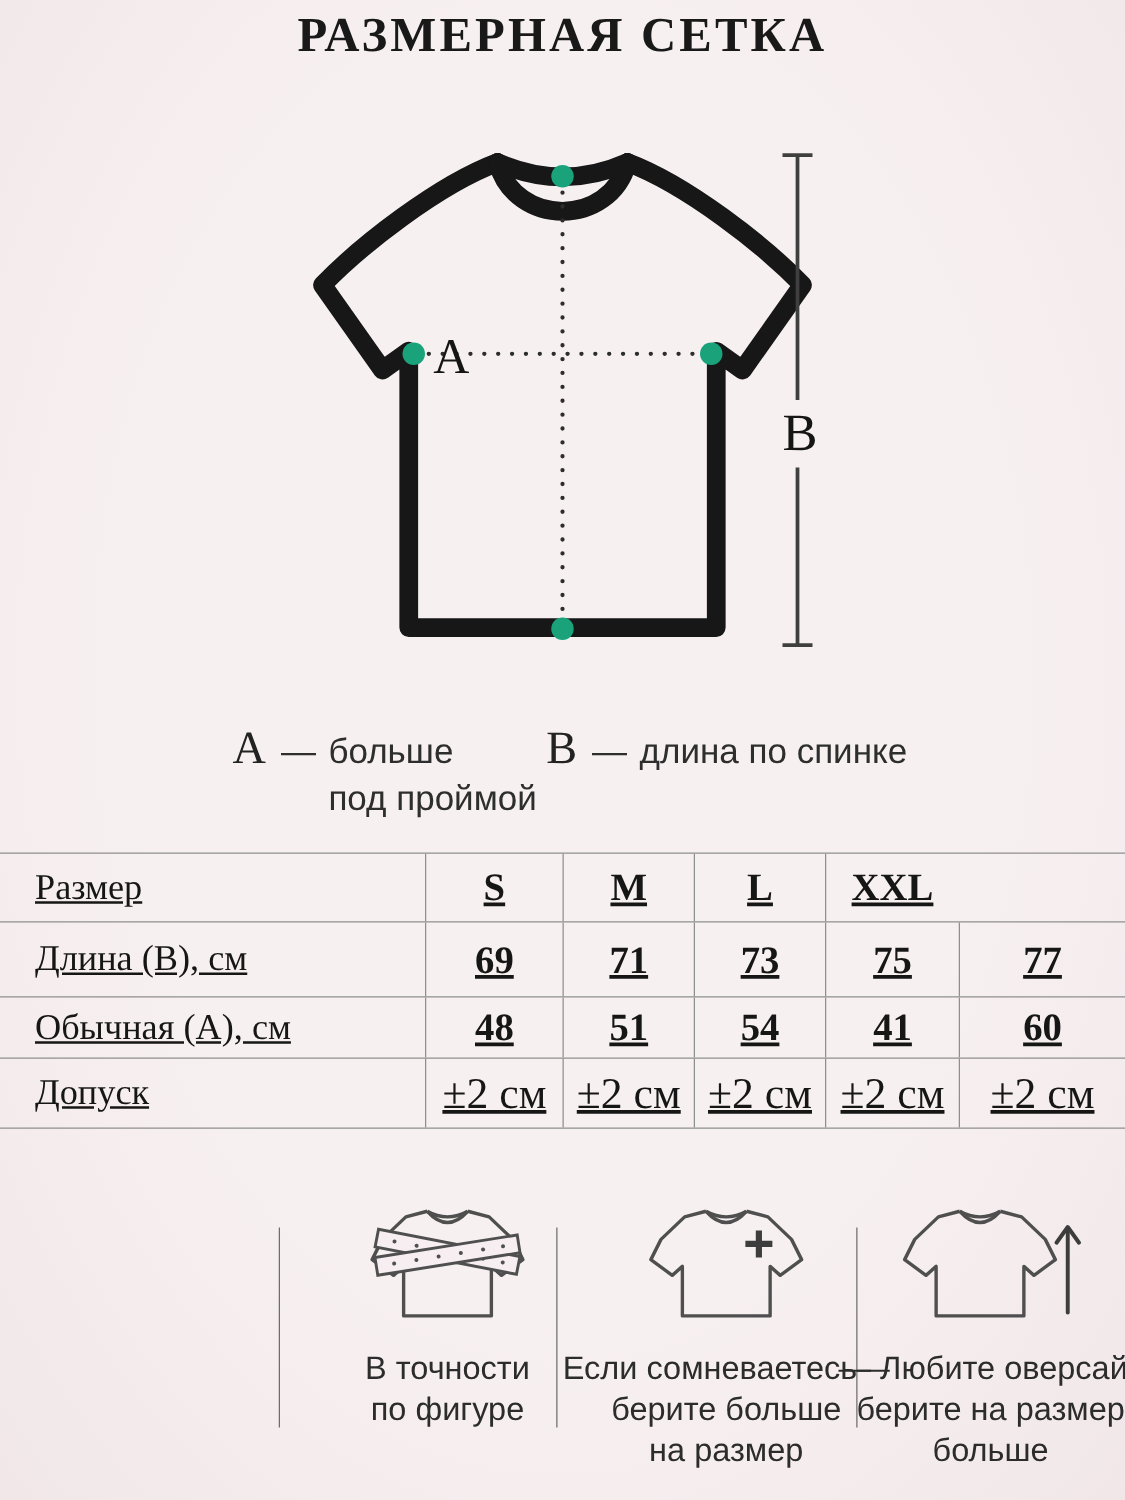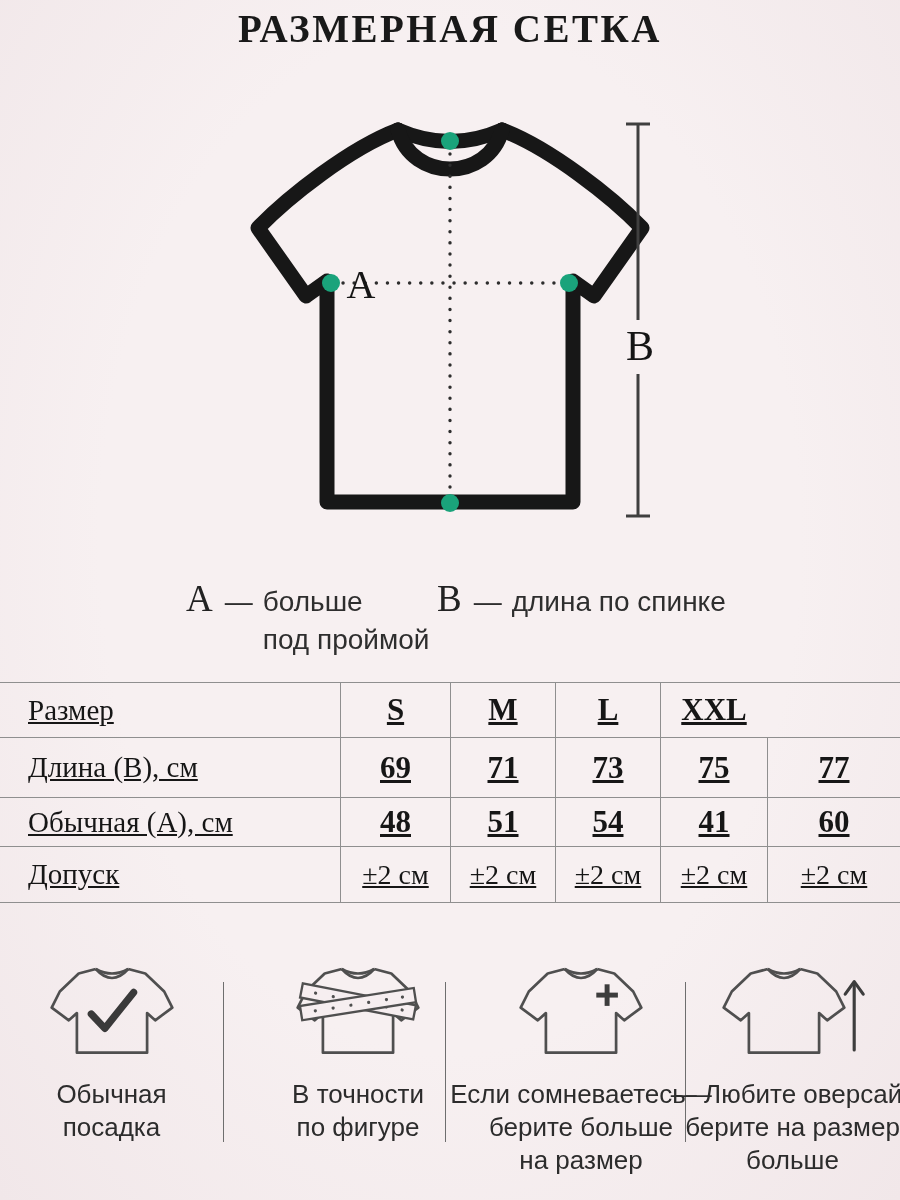--- a/index.html
+++ b/index.html
@@ -31,21 +31,21 @@
   .trow-h  { height:55px; }
   .trow-1  { height:60px;text-align:center; }
   .trow-2  { height:49px; }
   .trow-3  { height:56px; }
   .tcell { display:flex; align-items:center; justify-content:center;
            font-family:"Liberation Serif","DejaVu Serif",serif; color:#161616;text-decoration:underline; }
   .tcell-label { justify-content:flex-start; padding-left:28px; font-size:29px; }
   .tcell-val { border-left:1px solid #8f8f8f; }
   .size-name { font-weight:bold; font-size:31px; }
   .num { font-weight:bold; font-size:31px; }
-  .tol { font-size:28px; }
+  .tol { font-size:35px; }
   
   .feature { position:absolute; top:958px; display:flex; flex-direction:column; align-items:center; }
   .f1 { left:0;     width:223px; }
   .f2 { left:223px; width:222px;margin-left:24px; }
   .f3 { left:445px; width:240px;margin-left:16px; }
   .f4 { left:685px; width:215px; }
   .ficon { height:112px; display:flex; align-items:center; justify-content:center; }
   .caption { margin-top:8px; text-align:center; }
   .cap-line { font-size:26px; line-height:33px; color:#2c2c2c; white-space:nowrap; }
   .fdivider { position:absolute; top:982px; width:1px; height:160px; background:#6e6e6e; }
@@ -130,36 +130,20 @@
     <div class="trow trow-3">
       <div class="tcell tcell-label">Допуск</div>
       <div class="tcell tcell-val tol">±2 см</div>
       <div class="tcell tcell-val tol">±2 см</div>
       <div class="tcell tcell-val tol">±2 см</div>
       <div class="tcell tcell-val tol">±2 см</div>
       <div class="tcell tcell-val tol">±2 см</div>
     </div>
   </div>
 
-  <div class="feature f1">
-    <div class="ficon">
-      <svg width="126" height="108" viewBox="0 0 140 120" fill="none">
-        <g stroke="#4f4f4f" stroke-width="3" stroke-linejoin="round">
-          <path d="M52,10 L33,15 L12,35 L3,53 L22,67 L31,59 L31,103 L109,103 L109,59 L118,67 L137,53 L128,35 L107,15 L88,10"></path>
-          <path d="M52,10 Q70,30 88,10"></path>
-          <path d="M52,10 Q70,20 88,10"></path>
-        </g>
-        <path d="M47,60 L62,76 L94,36" stroke="#3a3a3a" stroke-width="8" stroke-linecap="round" stroke-linejoin="round"></path>
-      </svg>
-    </div>
-    <div class="caption">
-      <div class="cap-line">Обычная</div>
-      <div class="cap-line">посадка</div>
-    </div>
-  </div>
   <div class="fdivider fd1"></div>
 
   <div class="feature f2">
     <div class="ficon">
       <svg width="126" height="108" viewBox="0 0 140 120" fill="none">
         <g stroke="#4f4f4f" stroke-width="3" stroke-linejoin="round">
           <path d="M52,10 L33,15 L12,35 L3,53 L22,67 L31,59 L31,103 L109,103 L109,59 L118,67 L137,53 L128,35 L107,15 L88,10"></path>
           <path d="M52,10 Q70,30 88,10"></path>
           <path d="M52,10 Q70,20 88,10"></path>
         </g>

